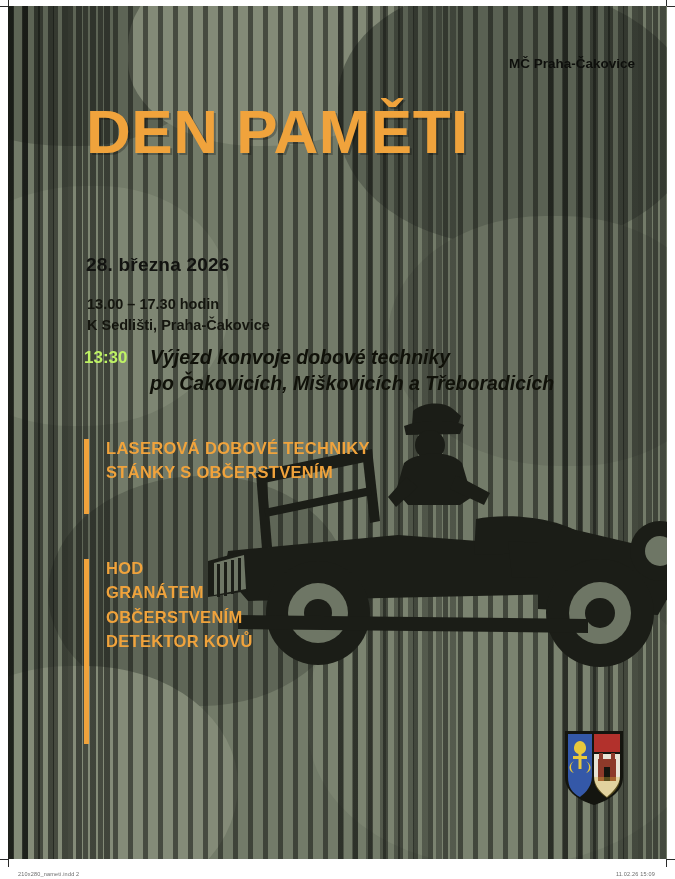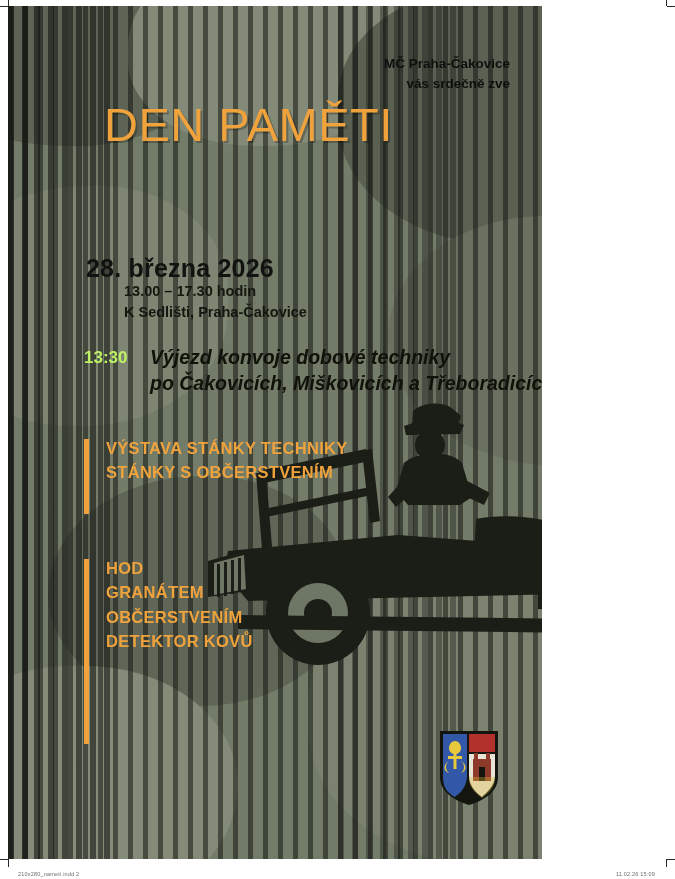--- a/index.html
+++ b/index.html
@@ -20,21 +20,21 @@
     height: 879px;
     background: #ffffff;
     overflow: hidden;
   }
 
   
   .page {
     position: absolute;
     left: 8px;
     top: 6px;
-    width: 534px;
+    width: 659px;
     height: 853px;
     background: #6e7665;
     overflow: hidden;
   }
 
   
   .bg-base {
     position: absolute;
     inset: 0;
     background: #737b69;
@@ -85,49 +85,48 @@
     top: 48px;
     text-align: right;
     color: #0e0f0c;
     font-size: 13.5px;
     line-height: 1.45;
     font-weight: 600;
   }
 
   .title {
     position: absolute;
-    left: 96px;
+    left: 78px;
     top: 96px;
     color: #f0a33c;
-    font-size: 47px;
+    font-size: 62px;
     line-height: 0.98;
-    font-weight: 400;
+    font-weight: 700;
     letter-spacing: 0.5px;
     text-shadow: 2px 2px 0 rgba(0,0,0,0.25);
   }
   .title .l2 { display: block; }
 
   .date {
     position: absolute;
     left: 78px;
     top: 248px;
     color: #121310;
     font-weight: 700;
-    font-size: 25px;
+    font-size: 19px;
     letter-spacing: 0.2px;
   }
   .subinfo {
     position: absolute;
     left: 79px;
-    top: 275px;
+    top: 288px;
     color: #15160f;
     font-size: 14.5px;
     line-height: 1.45;
     font-weight: 600;
-    margin-left: 37px;
   }
 
   .convoy {
     position: absolute;
     left: 76px;
     top: 338px;
     width: 560px;
   }
   .convoy .time {
     position: absolute;
@@ -268,21 +267,20 @@
           <circle cx="452" cy="150" r="30"></circle>
           <circle cx="452" cy="150" r="15" fill="#6e7665"></circle>
 
           <path d="M30 214 l350 4 0 14 -350 -4 z"></path>
         </g>
       </svg>
     </div>
 
     <div class="invite">
       <div>MČ Praha-Čakovice</div>
-      <div>vás srdečně zve</div>
     </div>
 
     <div class="title">
       <span>DEN PAMĚTI</span>
     </div>
 
     <div class="date">28. března 2026</div>
     <div class="subinfo">
       <div>13.00 – 17.30 hodin</div>
       <div>K Sedlišti, Praha-Čakovice</div>
@@ -290,21 +288,21 @@
 
     <div class="convoy">
       <div class="time">13:30</div>
       <div class="ctext" style="white-space:pre-line;font-style:italic;">Výjezd konvoje dobové techniky
 po Čakovicích, Miškovicích a Třeboradicích</div>
     </div>
 
     <div class="list-block" id="list-a">
       <div class="bar"></div>
       <ul>
-        <li>VÝSTAVA STÁNKY TECHNIKY</li>
+        <li>LASEROVÁ DOBOVÉ TECHNIKY</li>
         <li>STÁNKY S OBČERSTVENÍM</li>
       </ul>
     </div>
 
     <div class="list-block" id="list-b">
       <div class="bar"></div>
       <ul>
         <li>HOD
 GRANÁTEM</li>
         <li>OBČERSTVENÍM</li>

